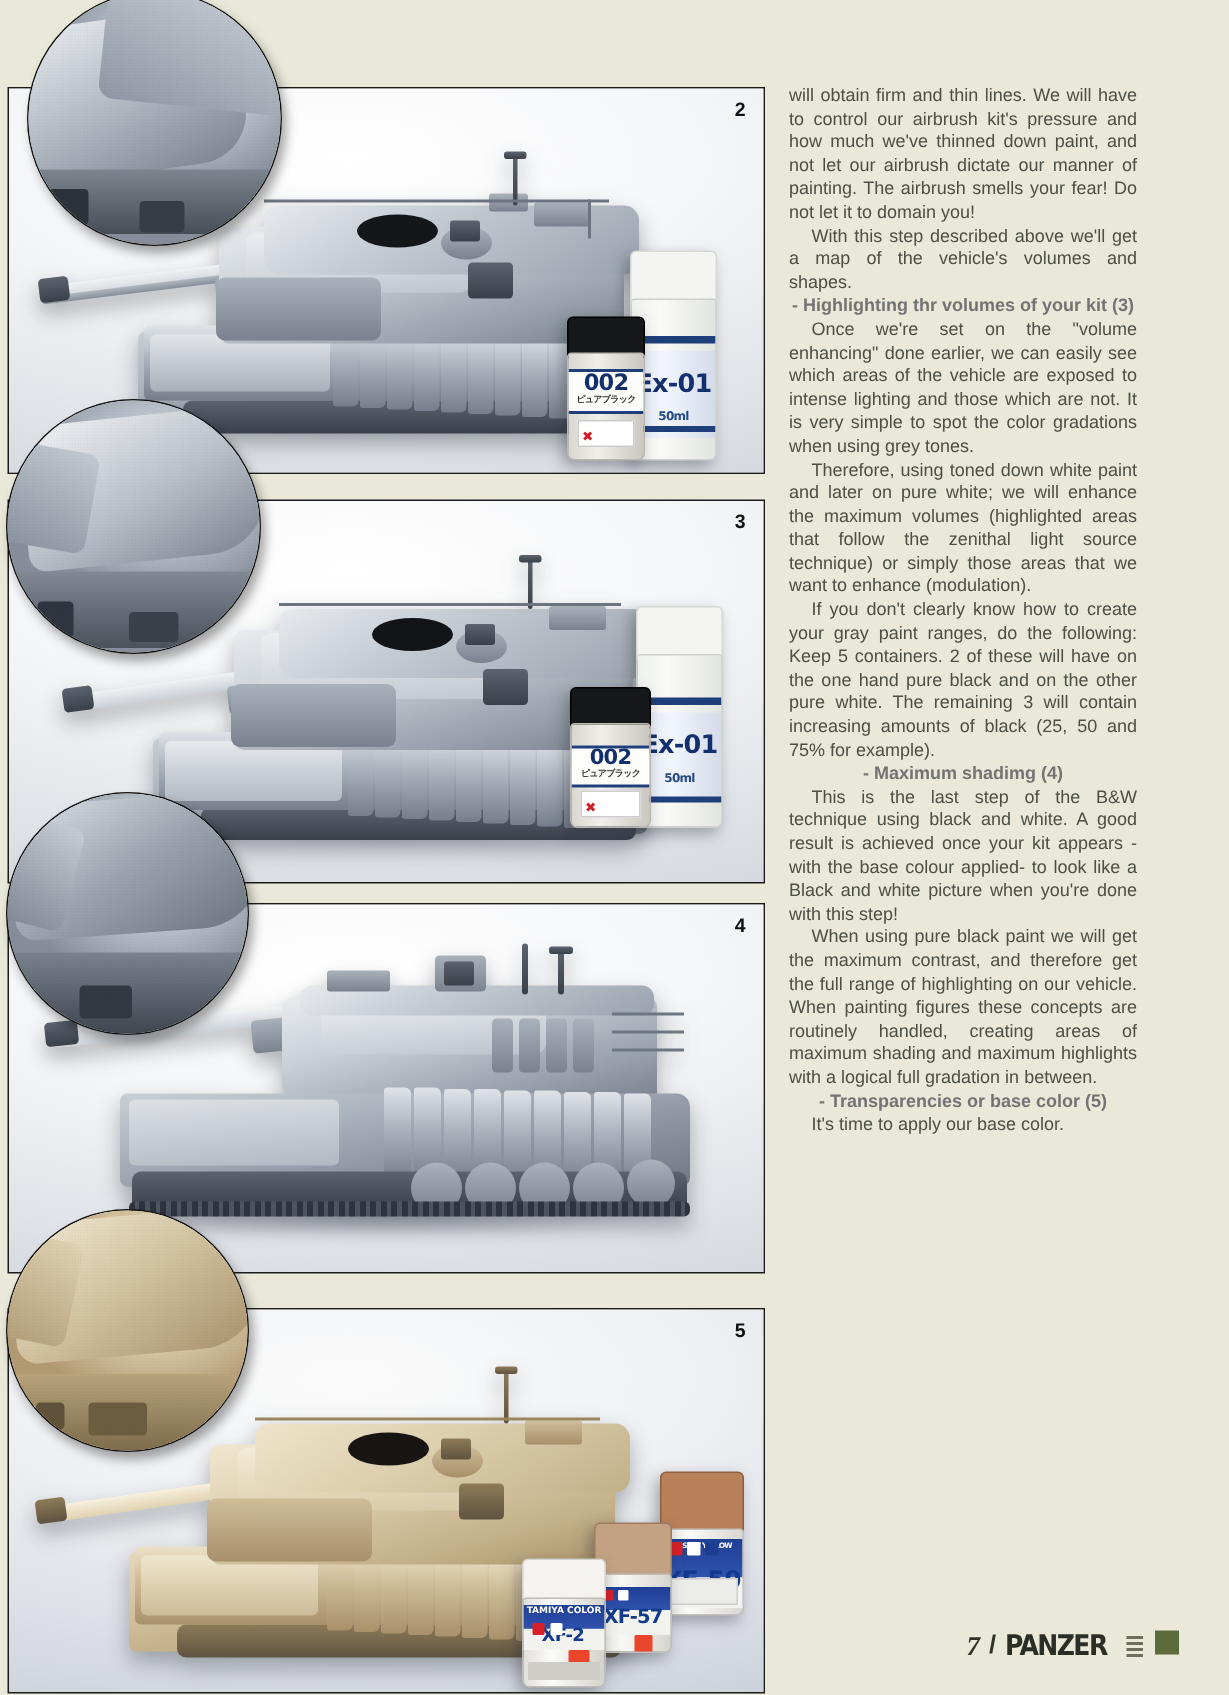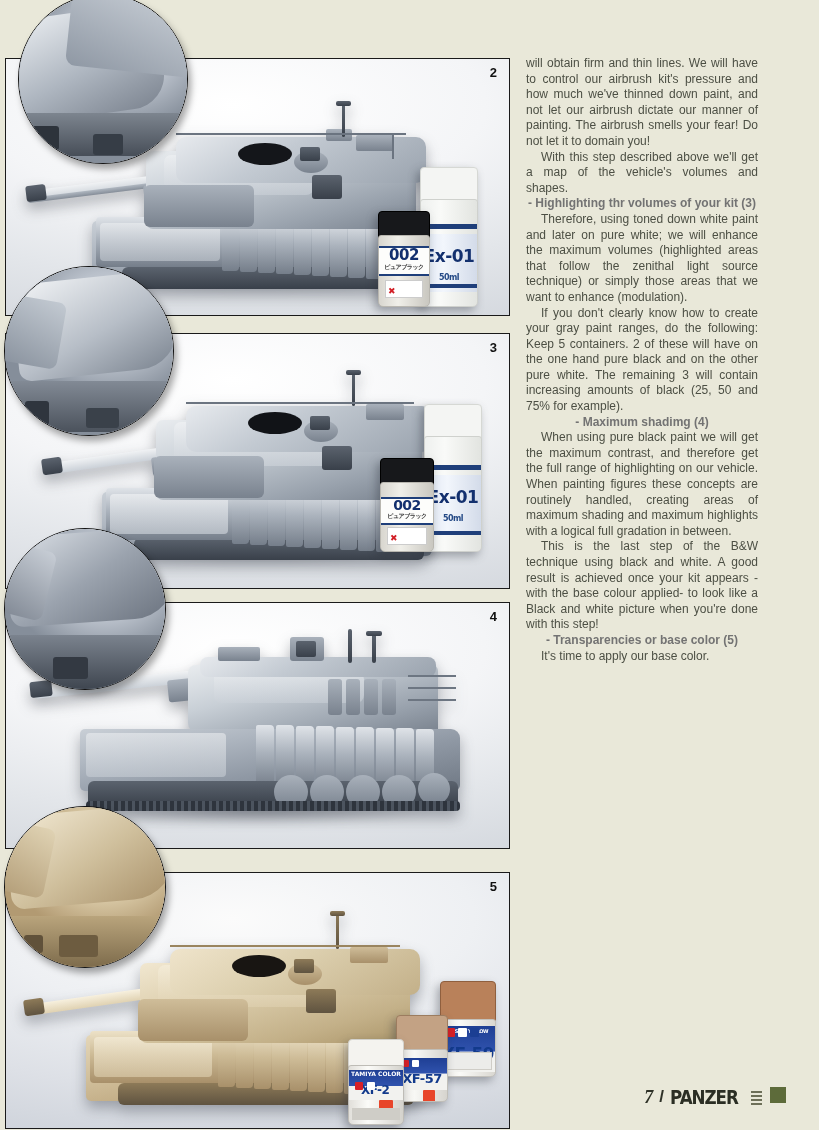--- a/index.html
+++ b/index.html
@@ -479,25 +479,26 @@
         <div class="ins-grain"></div>
       </div>
     </div>
 
   </div>
 
   <div class="text-col" id="article-body">
       <p class="">will obtain firm and thin lines. We will have to control our airbrush kit's pressure and how much we've thinned down paint, and not let our airbrush dictate our manner of painting. The airbrush smells your fear! Do not let it to domain you!</p>
       <p class=" ind">With this step described above we'll get a map of the vehicle's volumes and shapes.</p>
       <p class="head">- Highlighting thr volumes of your kit (3)</p>
+      <p class=" ind">Once we're set on the "volume enhancing" done earlier, we can easily see which areas of the vehicle are exposed to intense lighting and those which are not. It is very simple to spot the color gradations when using grey tones.</p>
       <p class=" ind">Therefore, using toned down white paint and later on pure white; we will enhance the maximum volumes (highlighted areas that follow the zenithal light source technique) or simply those areas that we want to enhance (modulation).</p>
       <p class=" ind">If you don't clearly know how to create your gray paint ranges, do the following: Keep 5 containers. 2 of these will have on the one hand pure black and on the other pure white. The remaining 3 will contain increasing amounts of black (25, 50 and 75% for example).</p>
       <p class="head">- Maximum shadimg (4)</p>
+      <p class=" ind">This is the last step of the B&amp;W technique using black and white. A good result is achieved once your kit appears -with the base colour applied- to look like a Black and white picture when you're done with this step!</p>
       <p class=" ind">When using pure black paint we will get the maximum contrast, and therefore get the full range of highlighting on our vehicle. When painting figures these concepts are routinely handled, creating areas of maximum shading and maximum highlights with a logical full gradation in between.</p>
-      <p class=" ind">This is the last step of the B&amp;W technique using black and white. A good result is achieved once your kit appears -with the base colour applied- to look like a Black and white picture when you're done with this step!</p>
       <p class="head">- Transparencies or base color (5)</p>
       <p class=" ind">It's time to apply our base color.</p>
     </div>
 
   <div class="footer">
     <span class="pg-num">7</span>
     <span class="pg-slash">/</span>
     <span class="brand">PANZER</span>
     <span class="brand-mark"></span>
     <span class="brand-sq"></span>

